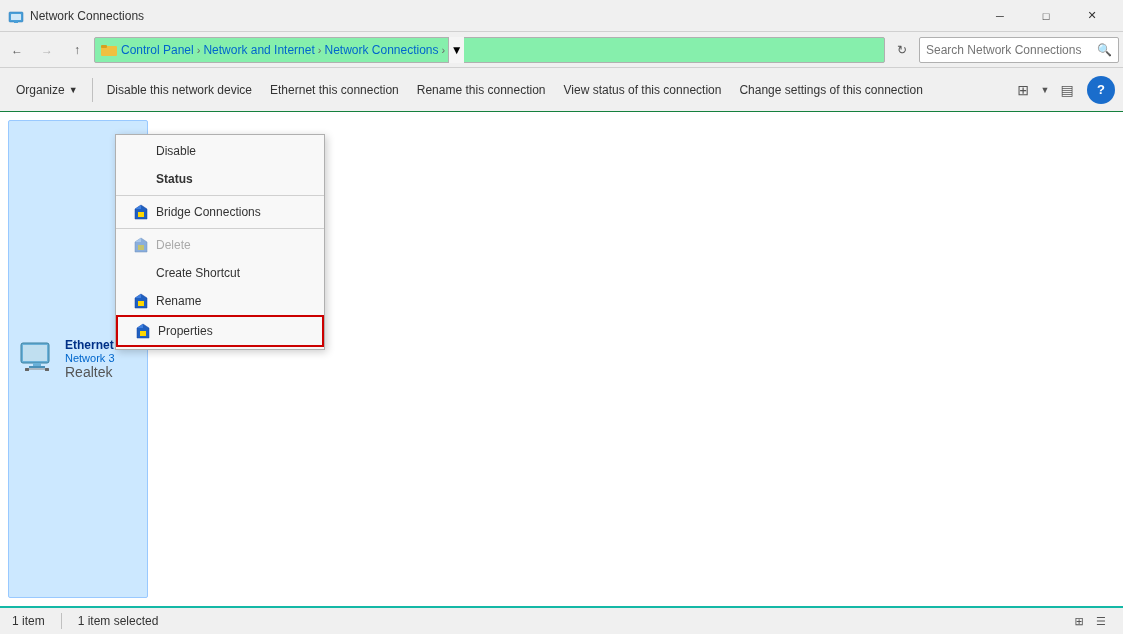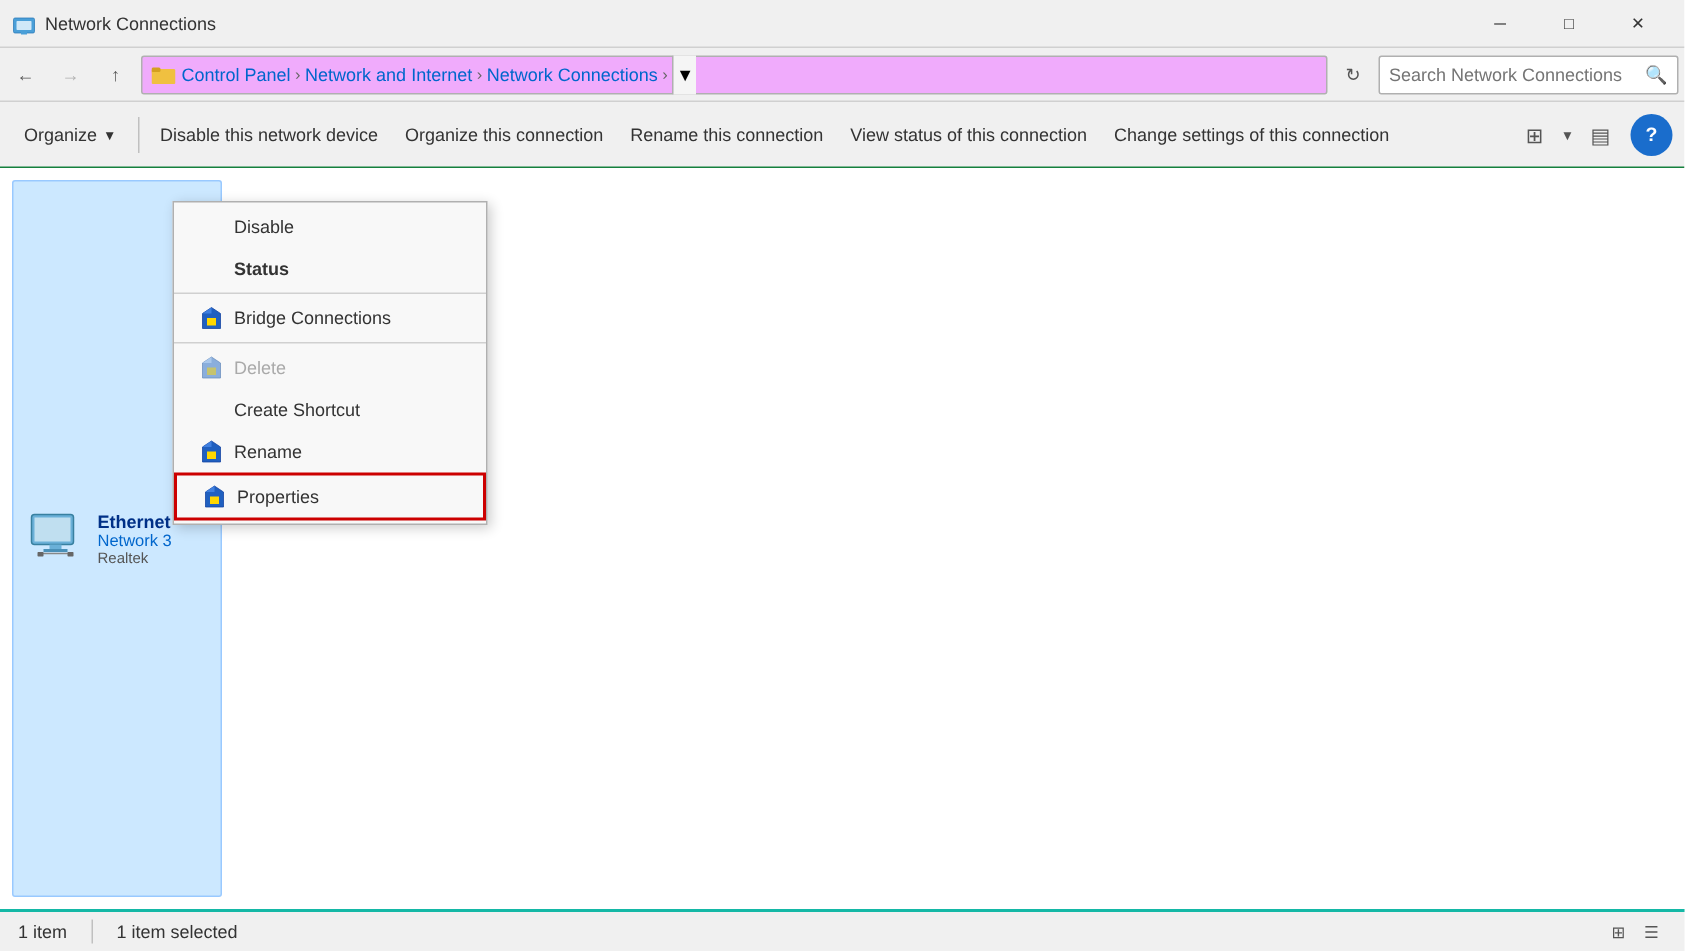--- a/index.html
+++ b/index.html
@@ -67,21 +67,21 @@
       justify-content: center;
       cursor: pointer;
       color: #555;
       border-radius: 2px;
     }
     .nav-btn.disabled { color: #b0b0b0; cursor: default; }
     .breadcrumb-bar {
       flex: 1;
       display: flex;
       align-items: center;
-      background: #f0abfc;
+      background: #86efac;
       border: 1px solid #b0b0b0;
       height: 26px;
       padding: 0 6px;
       border-radius: 2px;
     }
     .breadcrumb-icon {
       width: 16px;
       height: 16px;
       margin-right: 4px;
       display: flex;
@@ -243,21 +243,21 @@
     .network-name {
       font-size: 12px;
       font-weight: 600;
       color: #003087;
     }
     .network-sub {
       font-size: 11px;
       color: #0066cc;
     }
     .network-adapter {
-      font-size: 10px;
+      font-size: 14px;
       color: #555;
     }
 
     
     .context-menu {
       position: absolute;
       top: 22px;
       left: 115px;
       background: #f8f8f8;
       border: 1px solid #b0b0b0;
@@ -380,21 +380,21 @@
 <div class="toolbar">
   <div class="toolbar-item">
     <span>Organize</span>
     <span style="margin-left:4px;font-size:9px;">▼</span>
   </div>
   <div class="toolbar-sep"></div>
   <div class="toolbar-item">
     <span>Disable this network device</span>
   </div>
   <div class="toolbar-item">
-    <span>Organize this connection</span>
+    <span>Ethernet this connection</span>
   </div>
   <div class="toolbar-item">
     <span>Rename this connection</span>
   </div>
   <div class="toolbar-item">
     <span>View status of this connection</span>
   </div>
   <div class="toolbar-item">
     <span>Change settings of this connection</span>
   </div>

